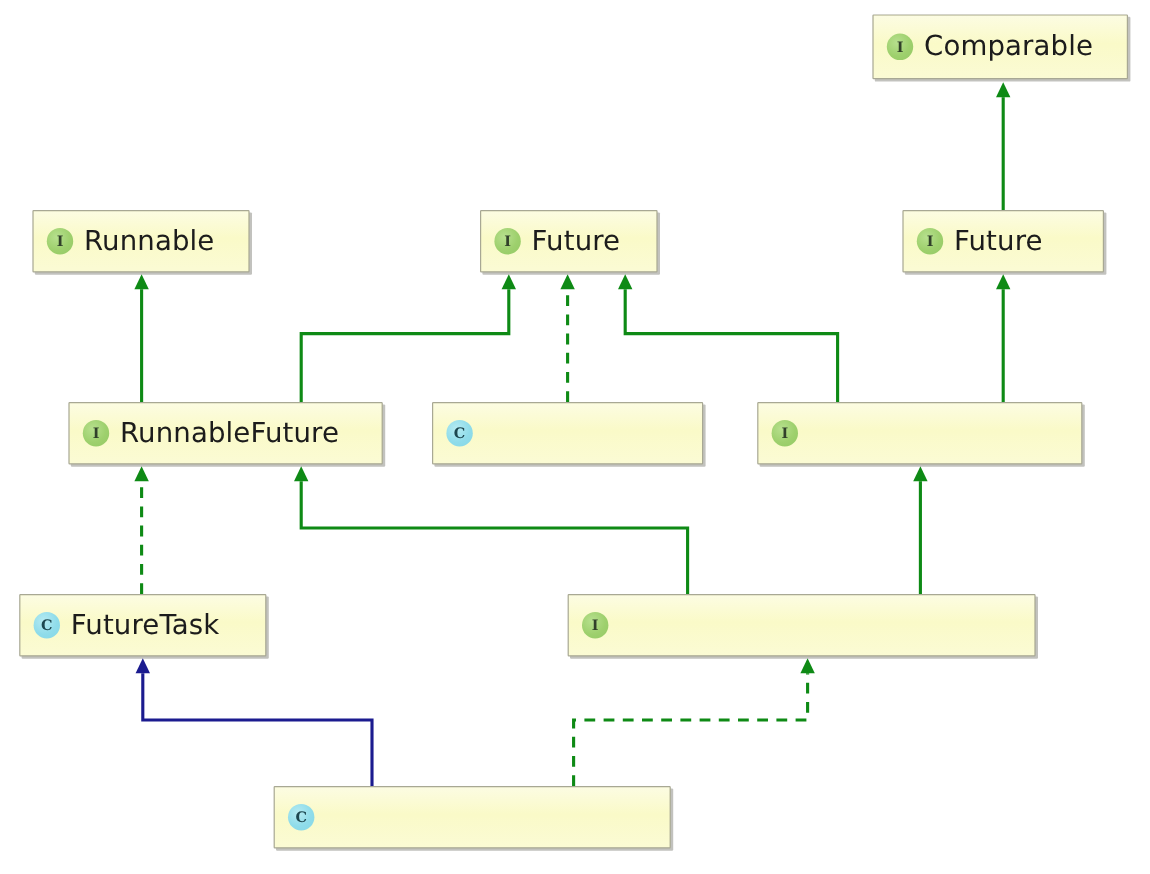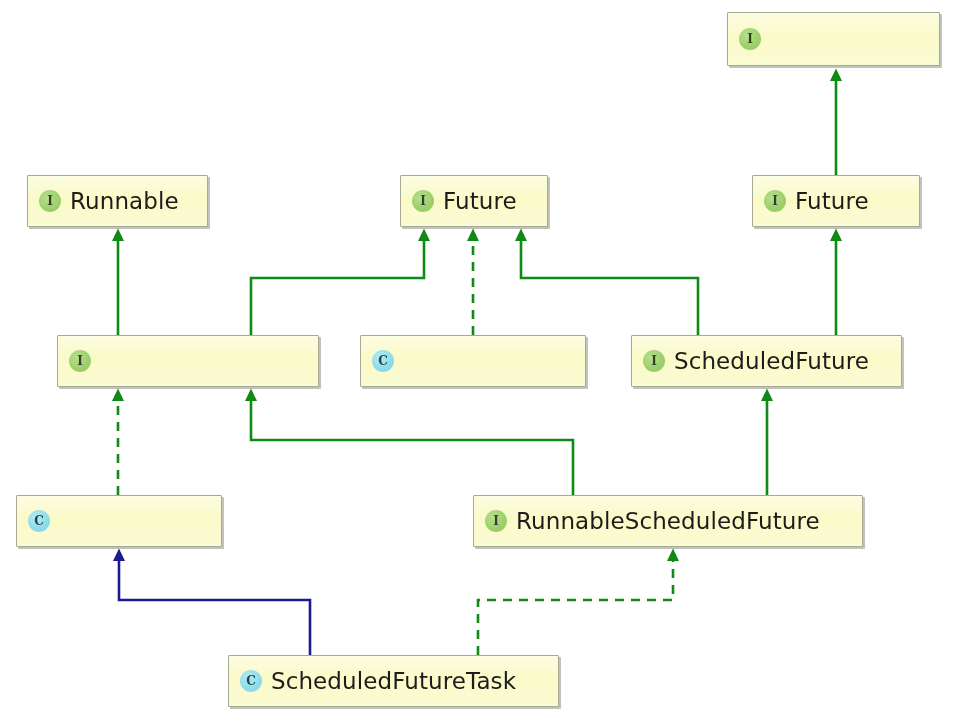--- a/index.html
+++ b/index.html
@@ -99,57 +99,57 @@
 
     <path d="M 767,495 L 767,401" fill="none" stroke="#0e8a15" stroke-width="2.6" marker-end="url(#arrow-green)"></path>
 
     <path d="M 310,655 L 310,600 L 119,600 L 119,561" fill="none" stroke="#1b1b8f" stroke-width="2.6" marker-end="url(#arrow-navy)"></path>
 
     <path d="M 478,655 L 478,600 L 673,600 L 673,561" fill="none" stroke="#0e8a15" stroke-width="2.6" stroke-dasharray="9,7" marker-end="url(#arrow-green)"></path>
   </svg>
 
   <div class="node" style="left:727px; top:12px; width:213px; height:54px;">
     <span class="stereo iface">I</span>
+    <span class="node-label">Comparable</span>
   </div>
 
   <div class="node" style="left:27px; top:175px; width:181px; height:52px;">
     <span class="stereo iface">I</span>
     <span class="node-label">Runnable</span>
   </div>
 
   <div class="node" style="left:400px; top:175px; width:148px; height:52px;">
     <span class="stereo iface">I</span>
     <span class="node-label">Future</span>
   </div>
 
   <div class="node" style="left:752px; top:175px; width:168px; height:52px;">
     <span class="stereo iface">I</span>
     <span class="node-label">Future</span>
   </div>
 
   <div class="node" style="left:57px; top:335px; width:262px; height:52px;">
     <span class="stereo iface">I</span>
+    <span class="node-label">RunnableFuture</span>
   </div>
 
   <div class="node" style="left:360px; top:335px; width:226px; height:52px;">
     <span class="stereo cls">C</span>
   </div>
 
   <div class="node" style="left:631px; top:335px; width:271px; height:52px;">
     <span class="stereo iface">I</span>
-    <span class="node-label">ScheduledFuture</span>
   </div>
 
   <div class="node" style="left:16px; top:495px; width:206px; height:52px;">
     <span class="stereo cls">C</span>
+    <span class="node-label">FutureTask</span>
   </div>
 
   <div class="node" style="left:473px; top:495px; width:390px; height:52px;">
     <span class="stereo iface">I</span>
-    <span class="node-label">RunnableScheduledFuture</span>
   </div>
 
   <div class="node" style="left:228px; top:655px; width:331px; height:52px;">
     <span class="stereo cls">C</span>
-    <span class="node-label">ScheduledFutureTask</span>
   </div>
 
 </div>
 
 </body></html>

